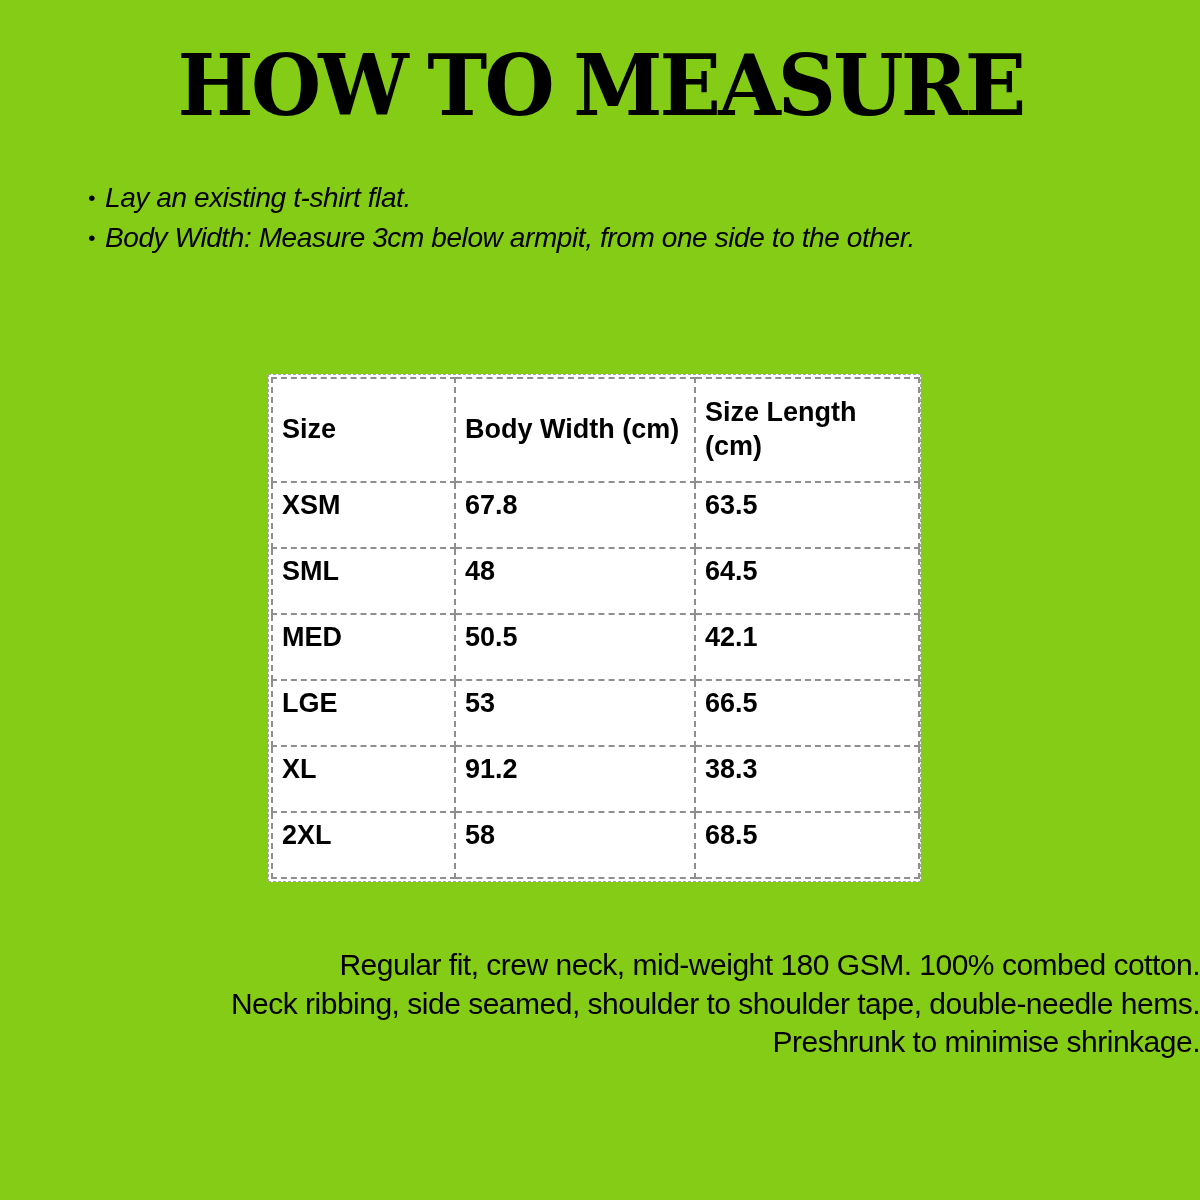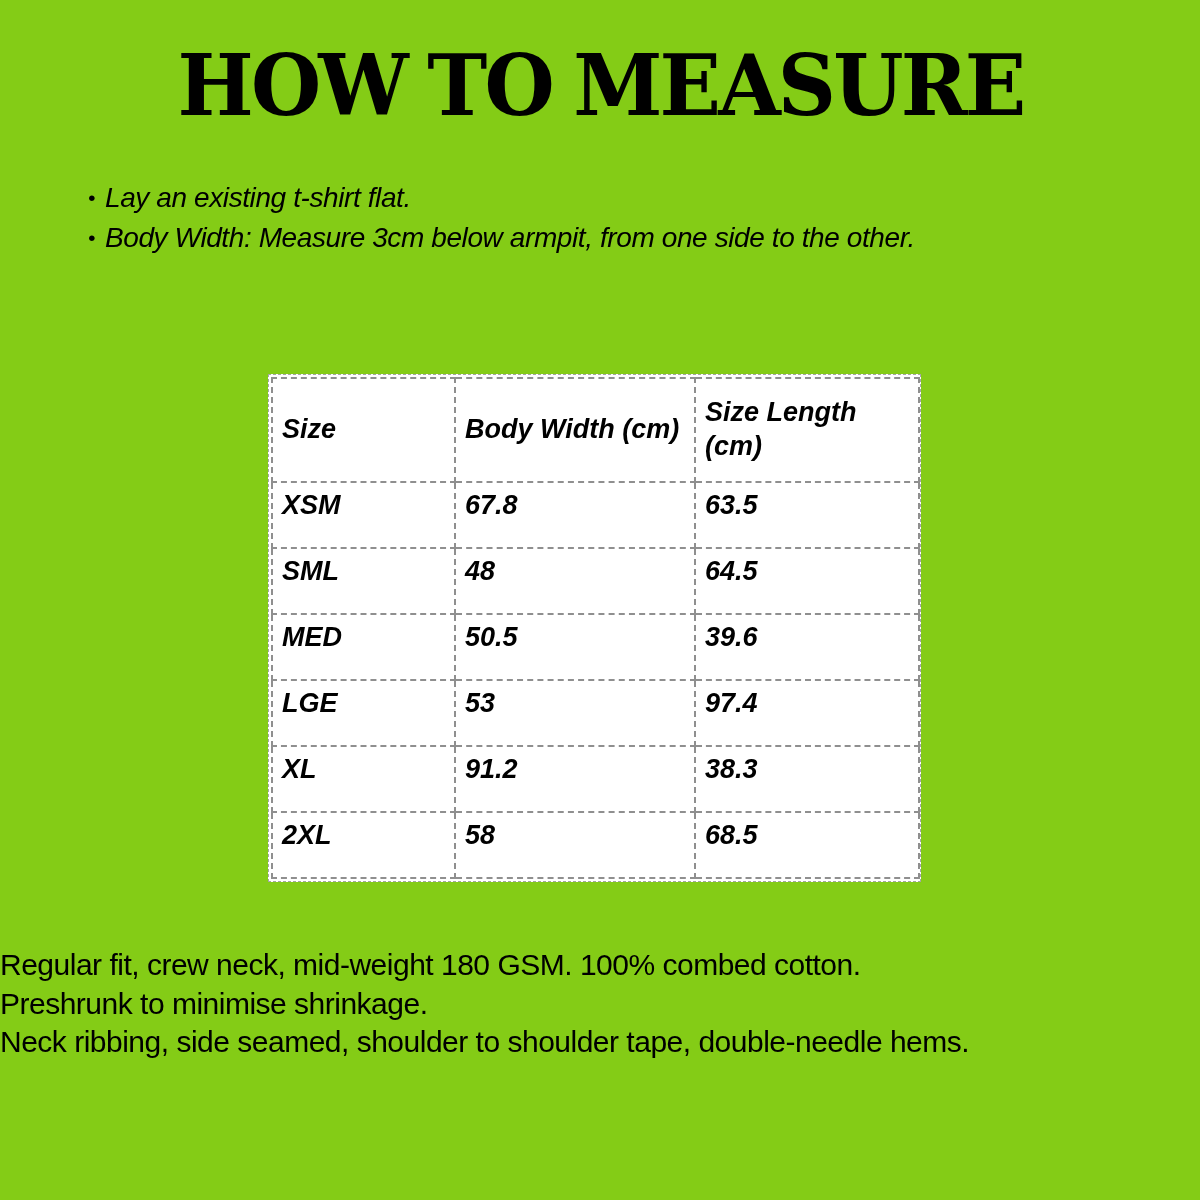--- a/index.html
+++ b/index.html
@@ -55,21 +55,20 @@
     left: 268px; top: 374px;
     width: 653px;
     border: 1px dashed #a6a6a6;
     padding: 2px;
     background: #fff;
   }
   table.size-table {
     border-collapse: collapse;
     width: 100%;
     table-layout: fixed;
-    font-style: italic;
   }
   .size-table col.c1 { width: 183px; }
   .size-table col.c2 { width: 240px; }
   .size-table col.c3 { width: 224px; }
   .size-table th, .size-table td {
     border: 2px dashed #8f8f8f;
     font-weight: bold;
     font-size: 27px;
     text-align: left;
     color: #000;
@@ -87,21 +86,21 @@
     padding: 8px 4px 4px 9px;
     line-height: 1.1;
     margin-top: 40px;
   }
 
   
   .footer {
     position: absolute;
     left: 0; top: 946px;
     width: 1200px;
-    text-align: left;
+    text-align: right;
     font-size: 30px;
     line-height: 38.5px;
     letter-spacing: -0.5px;
     color: #000;
   }
 </style>
 </head>
 <body>
 
 <div class="page">
@@ -140,40 +139,40 @@
           <td>63.5</td>
         </tr>
         <tr>
           <td>SML</td>
           <td>48</td>
           <td>64.5</td>
         </tr>
         <tr>
           <td>MED</td>
           <td>50.5</td>
-          <td>39.6</td>
+          <td>42.1</td>
         </tr>
         <tr>
           <td>LGE</td>
           <td>53</td>
-          <td>97.4</td>
+          <td>66.5</td>
         </tr>
         <tr>
           <td>XL</td>
           <td>91.2</td>
           <td>38.3</td>
         </tr>
         <tr>
           <td>2XL</td>
           <td>58</td>
           <td>68.5</td>
         </tr>
       </tbody>
     </table>
   </div>
 
   <div class="footer">
     <div>Regular fit, crew neck, mid-weight 180 GSM. 100% combed cotton.</div>
+    <div>Neck ribbing, side seamed, shoulder to shoulder tape, double-needle hems.</div>
     <div>Preshrunk to minimise shrinkage.</div>
-    <div>Neck ribbing, side seamed, shoulder to shoulder tape, double-needle hems.</div>
   </div>
 
 </div>
 
 </body></html>

